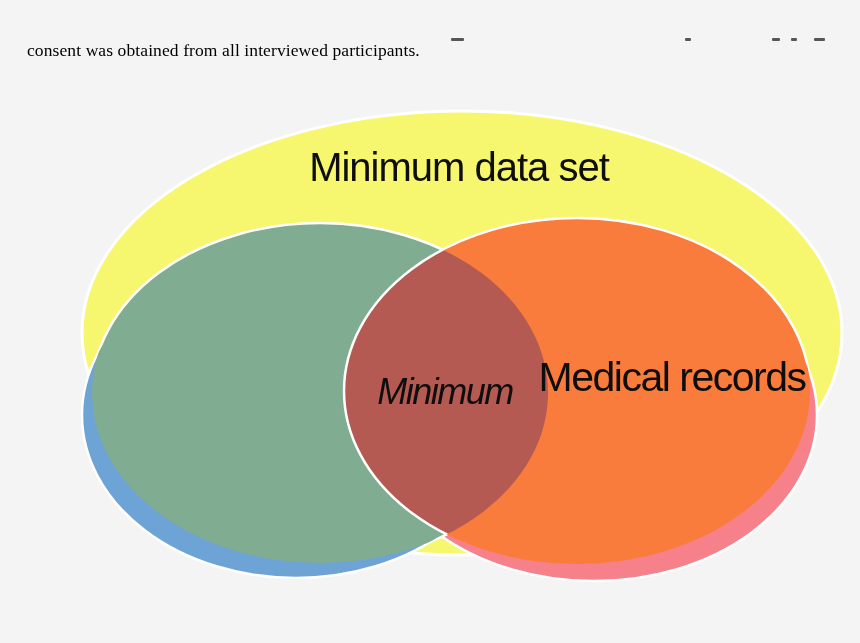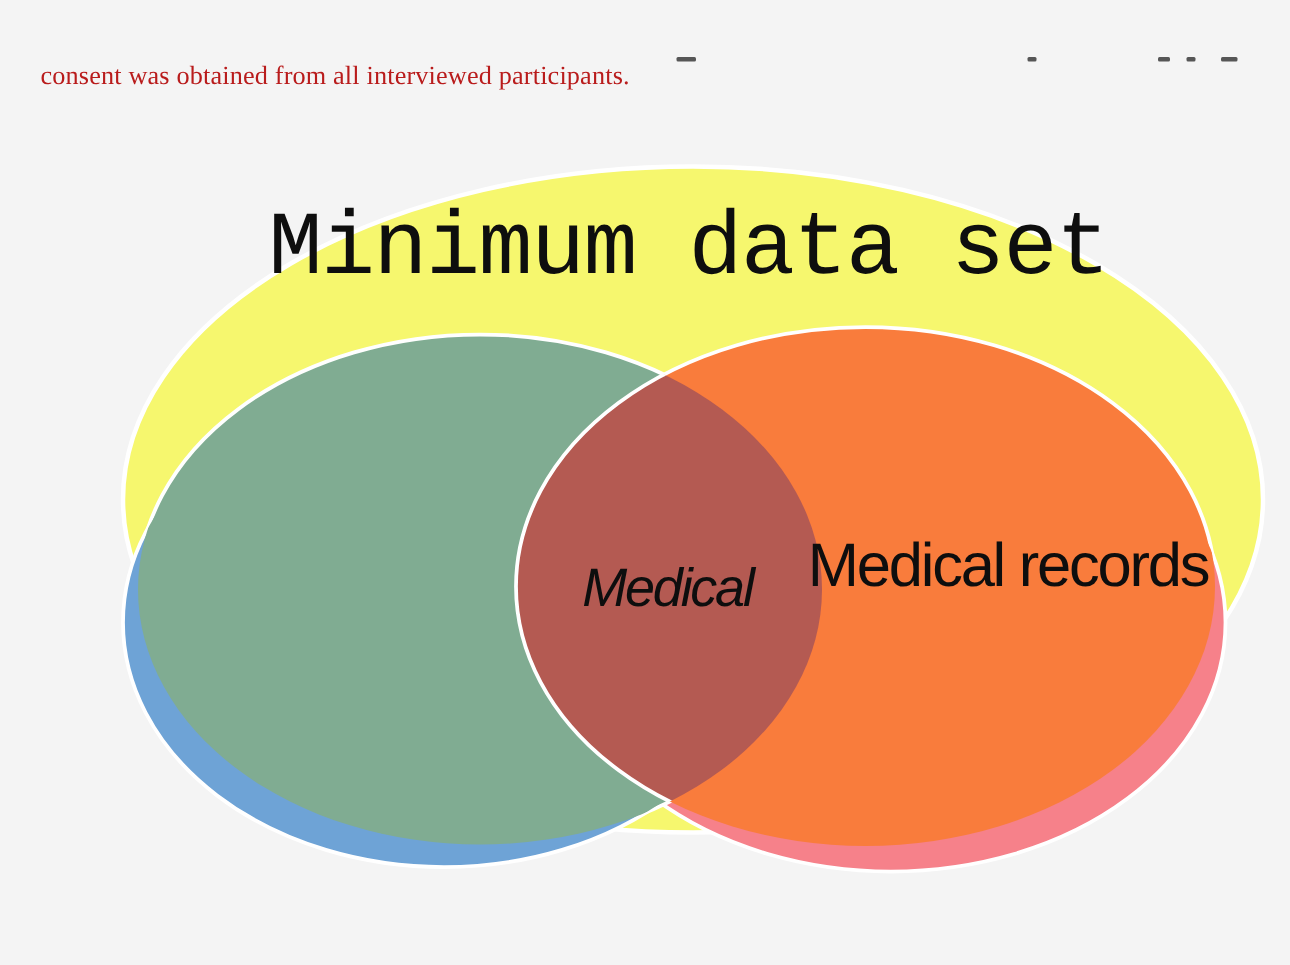--- a/index.html
+++ b/index.html
@@ -2,37 +2,37 @@
 <html><head>
 <meta charset="utf-8">
 <style>
   html,body{margin:0;padding:0;}
   body{width:860px;height:643px;background:#f4f4f4;font-family:"Liberation Sans",sans-serif;}
   .stage{position:relative;width:860px;height:643px;background:#f4f4f4;overflow:hidden;}
 
   .doc-text{
     position:absolute;left:27px;top:40px;
     font-family:"Liberation Serif",serif;
-    font-size:17.5px;color:#b91c1c;white-space:nowrap;
+    font-size:17.5px;color:#000000;white-space:nowrap;
     letter-spacing:0.1px;
   }
   .remnant{position:absolute;height:2.5px;background:#3a3a3a;opacity:.85;top:38px;border-radius:1px;}
   .r1{left:451px;width:13px;}
   .r2{left:685px;width:6px;}
   .r3{left:772px;width:8px;}
   .r4{left:791px;width:6px;}
   .r5{left:814px;width:11px;}
 
   svg.venn{position:absolute;left:0;top:0;}
 
   .lbl{
     position:absolute;transform:translate(-50%,-50%);
     color:#0e0e0e;white-space:nowrap;line-height:1;
   }
-  .lbl-title{left:459px;top:167px;font-size:60px;letter-spacing:-1px;font-family:Liberation Mono, monospace;}
+  .lbl-title{left:459px;top:167px;font-size:40px;letter-spacing:-1px;}
   .lbl-interviews{left:232px;top:413px;font-size:44px;letter-spacing:-1.5px;}
   .lbl-overlap{left:445px;top:392px;font-size:36px;font-style:italic;letter-spacing:-1.5px;}
   .lbl-medical{left:672px;top:377px;font-size:41px;letter-spacing:-1.5px;}
 </style>
 </head>
 <body>
 
 <div class="stage">
 
   <div class="doc-text">consent was obtained from all interviewed participants.</div>
@@ -77,16 +77,16 @@
     <g clip-path="url(#clipGreen)">
       <ellipse cx="577" cy="391" rx="233" ry="173" fill="none" stroke-width="2.5" stroke="#ffffff"></ellipse>
     </g>
 
     <ellipse cx="577" cy="391" rx="233" ry="173" fill="none" stroke-width="2.5" mask="url(#maskOrangeStroke)" stroke="#ffffff"></ellipse>
 
     <ellipse cx="320" cy="393" rx="228" ry="170" fill="none" stroke-width="2.5" mask="url(#maskGreenStroke)" stroke="#ffffff"></ellipse>
   </svg>
 
   <div class="lbl lbl-title">Minimum data set</div>
-  <div class="lbl lbl-overlap">Medical</div>
+  <div class="lbl lbl-overlap">Minimum</div>
   <div class="lbl lbl-medical">Medical records</div>
 
 </div>
 
 </body></html>

